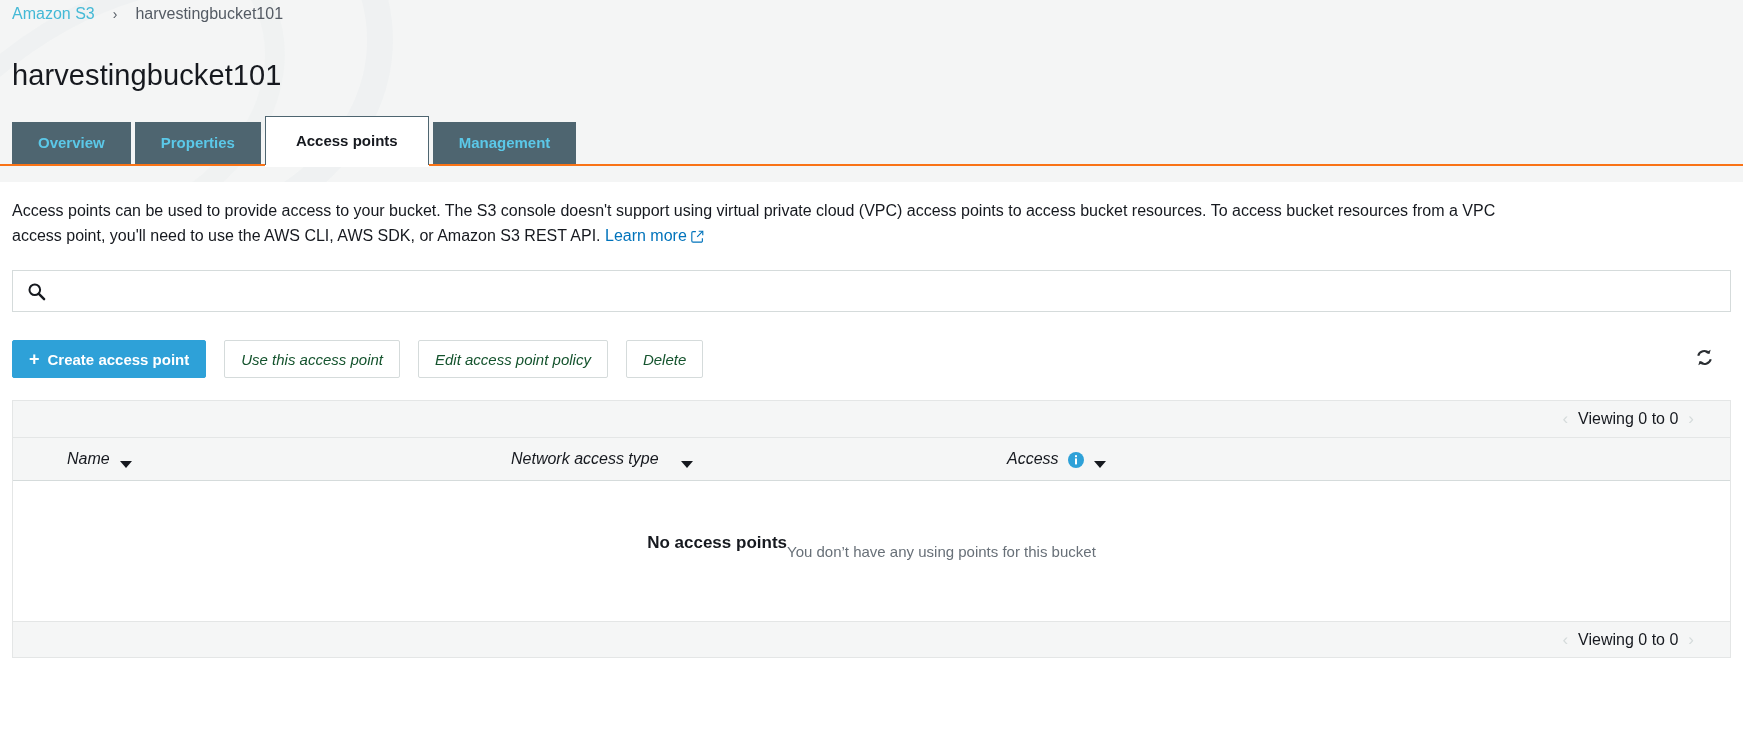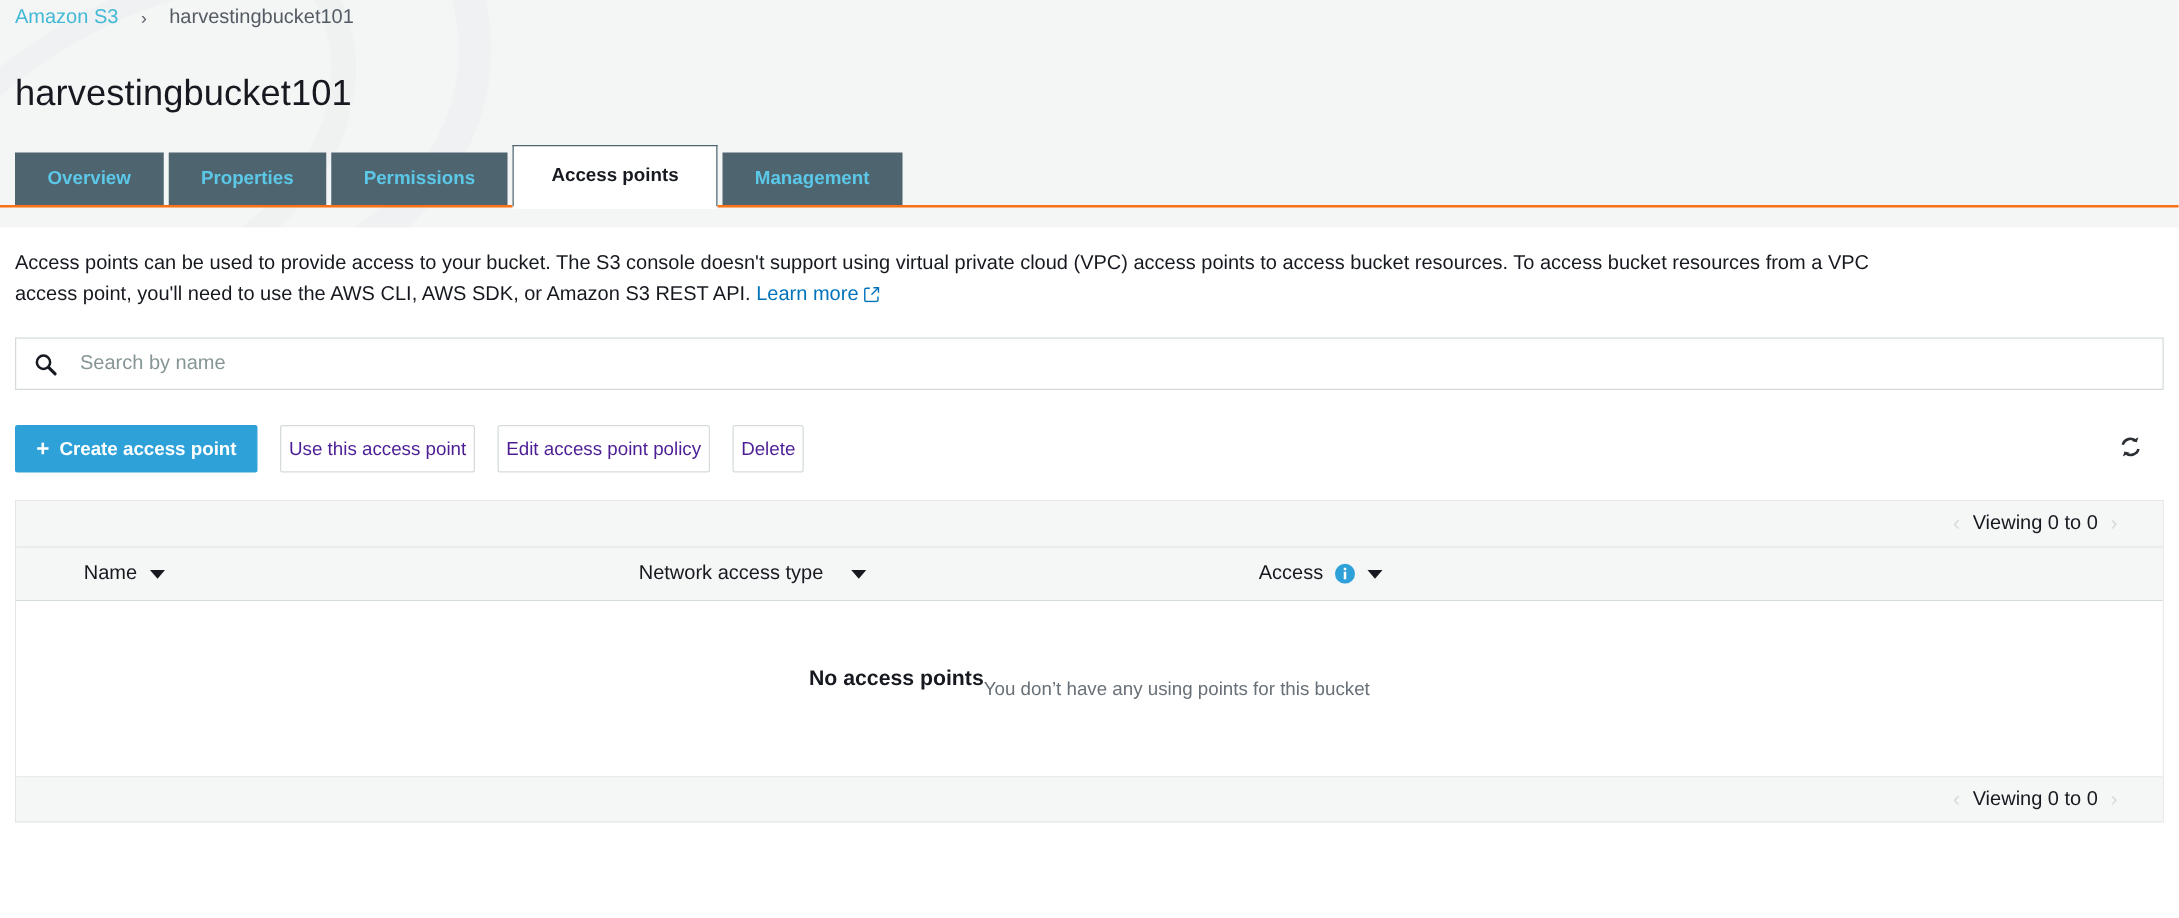--- a/index.html
+++ b/index.html
@@ -190,24 +190,25 @@
   }
   .btn-primary .plus {
     font-size: 18px;
     font-weight: bold;
     margin-right: 8px;
     line-height: 1;
   }
   .btn-disabled {
     background: #ffffff;
     border: 1px solid #d5dbdb;
-    color: #4c1d95;
-    padding: 0 6px;
+    color: #14532d;
+    padding: 0 16px;
     margin-right: 18px;
     cursor: default;
+    font-style: italic;
   }
   .refresh-btn {
     position: absolute;
     right: 10px;
     top: 2px;
     width: 34px;
     height: 34px;
     display: flex;
     align-items: center;
     justify-content: center;
@@ -250,22 +251,23 @@
     border-bottom: 1px solid #d5dbdb;
     height: 44px;
     display: flex;
     align-items: center;
     font-size: 16px;
     color: #16191f;
     box-sizing: border-box;
   }
   .th {
     display: flex;
-    align-items: center;
+    align-items: flex-end;
     white-space: nowrap;
+    font-style: italic;
   }
   .th-name   { width: 498px; padding-left: 54px; box-sizing: border-box; }
   .th-net    { width: 496px; box-sizing: border-box; gap: 12px; }
   .th-access { flex: 1; box-sizing: border-box; }
   .caret {
     margin-left: 10px;
     width: 0; height: 0;
     border-left: 6px solid transparent;
     border-right: 6px solid transparent;
     border-top: 7px solid #16191f;
@@ -323,21 +325,20 @@
     <a class="crumb-link">Amazon S3</a>
     <span class="crumb-sep">›</span>
     <span class="crumb-current">harvestingbucket101</span>
   </div>
 
   <h1 class="bucket-title">harvestingbucket101</h1>
 
   <div class="tabstrip">
     <div class="tab">Overview</div>
     <div class="tab">Properties</div>
-    <div class="tab">Permissions</div>
     <div class="tab active">Access points</div>
     <div class="tab">Management</div>
   </div>
 
   <div class="content">
 
     <p class="description"><span>Access points can be used to provide access to your bucket. The S3 console doesn't support using virtual private cloud (VPC) access points to access bucket resources. To access bucket resources from a VPC access point, you'll need to use the AWS CLI, AWS SDK, or Amazon S3 REST API.</span>
       <a class="learn-more"><span>Learn more</span><span class="ext-icon"><svg width="13" height="13" viewBox="0 0 16 16">
               <path d="M6 2H2.5A1.5 1.5 0 0 0 1 3.5v10A1.5 1.5 0 0 0 2.5 15h10a1.5 1.5 0 0 0 1.5-1.5V10" fill="none" stroke="#0073bb" stroke-width="1.4"></path>
               <path d="M9.5 1.5H14.5V6.5" fill="none" stroke="#0073bb" stroke-width="1.4"></path>
@@ -345,21 +346,20 @@
             </svg></span></a>
     </p>
 
     <div class="searchbar">
       <span class="search-icon">
         <svg width="19" height="19" viewBox="0 0 20 20">
             <circle cx="8.2" cy="8.2" r="5.6" fill="none" stroke="#16191f" stroke-width="2.1"></circle>
             <path d="M12.5 12.5L18 18" stroke="#16191f" stroke-width="2.6" stroke-linecap="round"></path>
           </svg>
       </span>
-      <input type="text" placeholder="Search by name" style="">
     </div>
 
     <div class="actions">
       <button class="btn btn-primary">
         <span class="plus">+</span>
         <span>Create access point</span>
       </button>
       <button class="btn btn-disabled">Use this access point</button>
       <button class="btn btn-disabled">Edit access point policy</button>
       <button class="btn btn-disabled">Delete</button>

